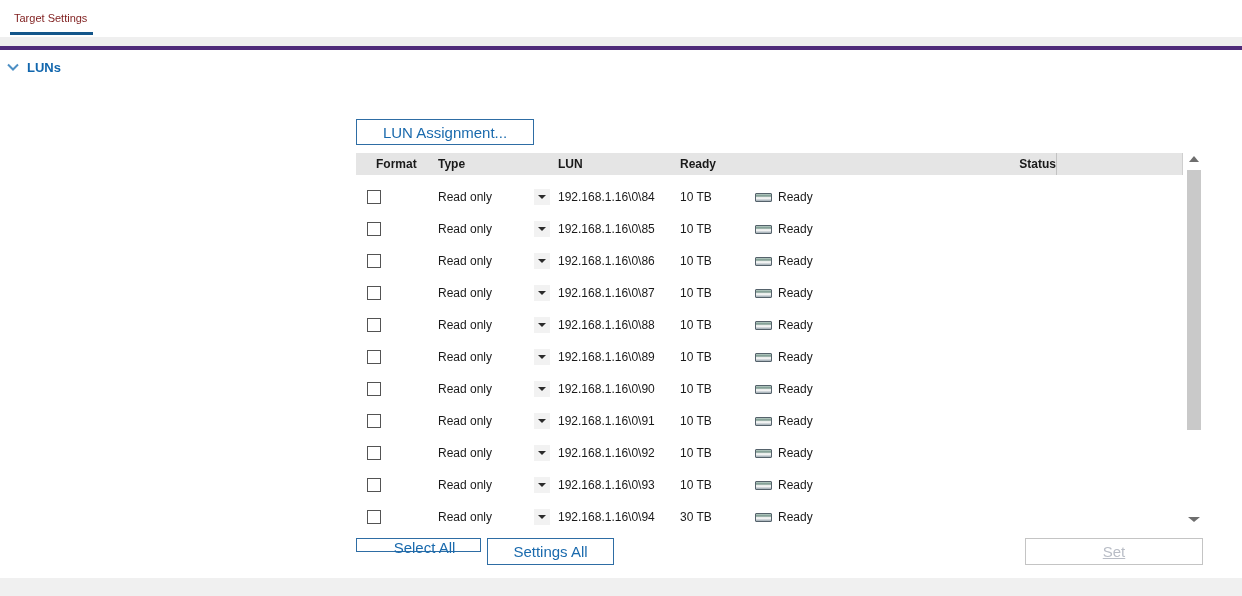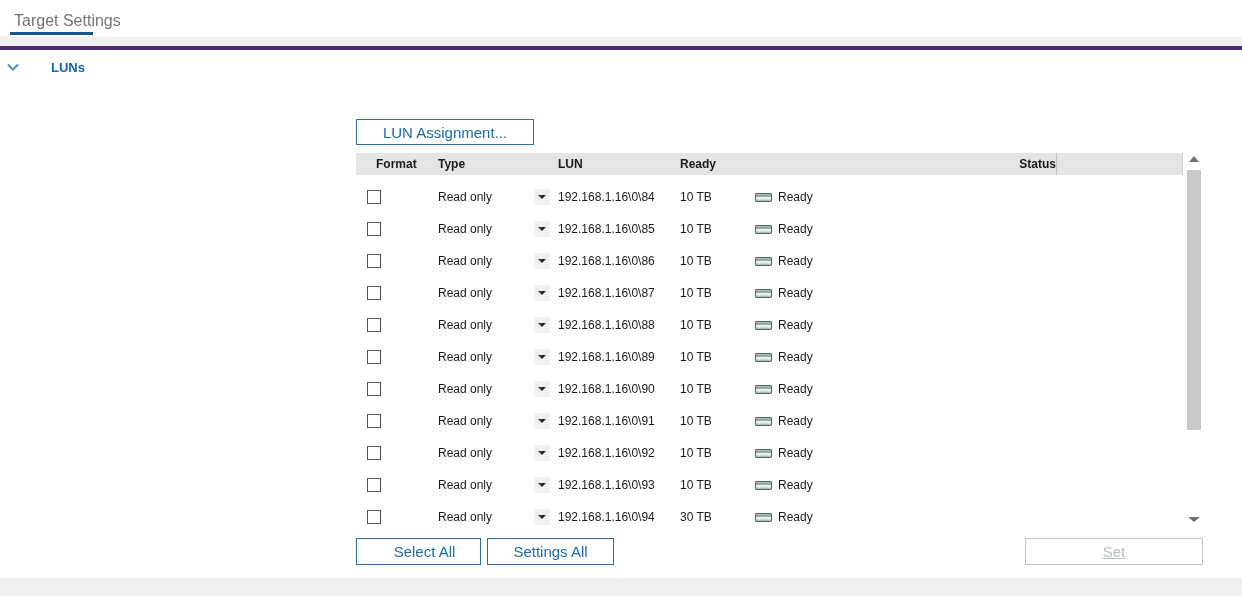--- a/index.html
+++ b/index.html
@@ -1,35 +1,35 @@
 <!DOCTYPE html>
 <html><head>
 <meta charset="utf-8">
 <style>
   * { margin:0; padding:0; box-sizing:border-box; }
   html,body { width:1242px; height:596px; background:#fff; overflow:hidden; }
   body { font-family:"Liberation Sans", sans-serif; color:#1a1a1a; position:relative; }
 
   
   .tabbar { position:absolute; top:0; left:0; width:1242px; height:37px; background:#fff; }
-  .tab { position:absolute; left:14px; top:12px; font-size:16px; color:#737373; cursor:default; }
+  .tab { position:absolute; left:14px; top:12px; font-size:11px; color:#7f1d1d; cursor:default; }
   .tab-underline { position:absolute; left:10px; top:32px; width:83px; height:3px; background:#14568a; }
   .gray-strip { position:absolute; top:37px; left:0; width:1242px; height:9px; background:#efefef; }
   .purple-line { position:absolute; top:46px; left:0; width:1242px; height:4px; background:#4f2b7a; }
 
   
-  .section-header { position:absolute; top:60px; left:6px; display:flex; align-items:flex-start;gap:24px; }
+  .section-header { position:absolute; top:60px; left:6px; display:flex; align-items:flex-start; }
   .chevron { width:14px; height:14px; display:inline-flex; align-items:center; justify-content:center; }
   .section-title { margin-left:7px; font-size:13px; font-weight:bold; color:#1166ad; }
 
   
   .btn { position:absolute; background:#fff; border:1px solid #2e6da4; color:#1a6aad;
          font-size:15px; font-family:"Liberation Sans", sans-serif; text-align:center; cursor:pointer; }
   .btn-lun-assign { left:356px; top:119px; width:178px; height:26px; }
-  .btn-select-all { left:356px; top:538px; width:125px; height:27px;padding-left:12px; }
+  .btn-select-all { left:356px; top:538px; width:125px; height:14px;padding-left:12px; }
   .btn-deselect-all { left:487px; top:538px; width:127px; height:27px; }
   .btn-set { left:1025px; top:538px; width:178px; height:27px; border-color:#c4c4c4; color:#b9bdc6; cursor:default;text-decoration:underline; }
 
   
   .lun-table { position:absolute; left:356px; top:153px; width:827px; }
   .thead { display:grid; grid-template-columns:82px 120px 122px 75px 302px 126px;
            height:22px; background:#e5e5e5; align-items:center; font-size:12px; font-weight:bold; }
   .thead .hcell { height:22px; line-height:22px; white-space:nowrap; overflow:hidden; }
   .hcell.h-format { padding-left:20px; }
   .hcell.h-status { border-right:1px solid #c2c2c2;text-align:right; }

